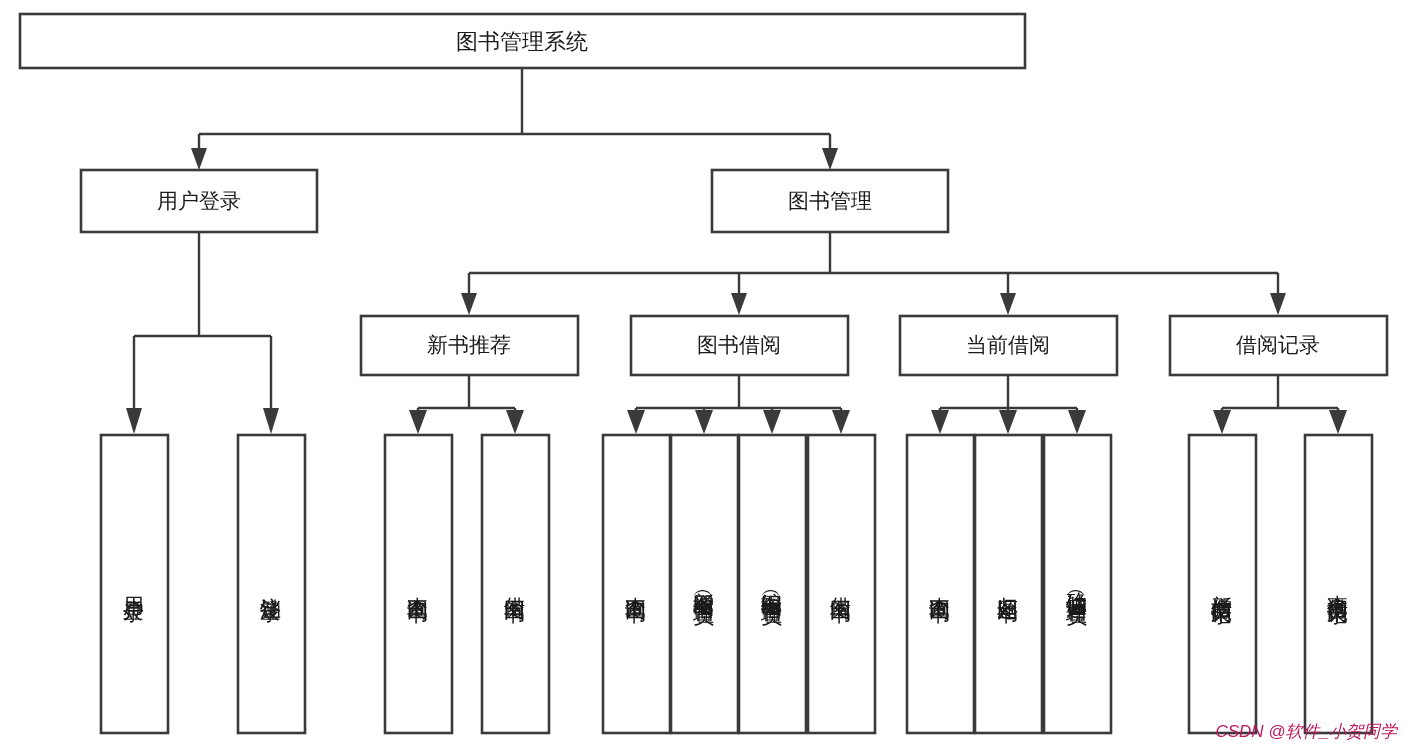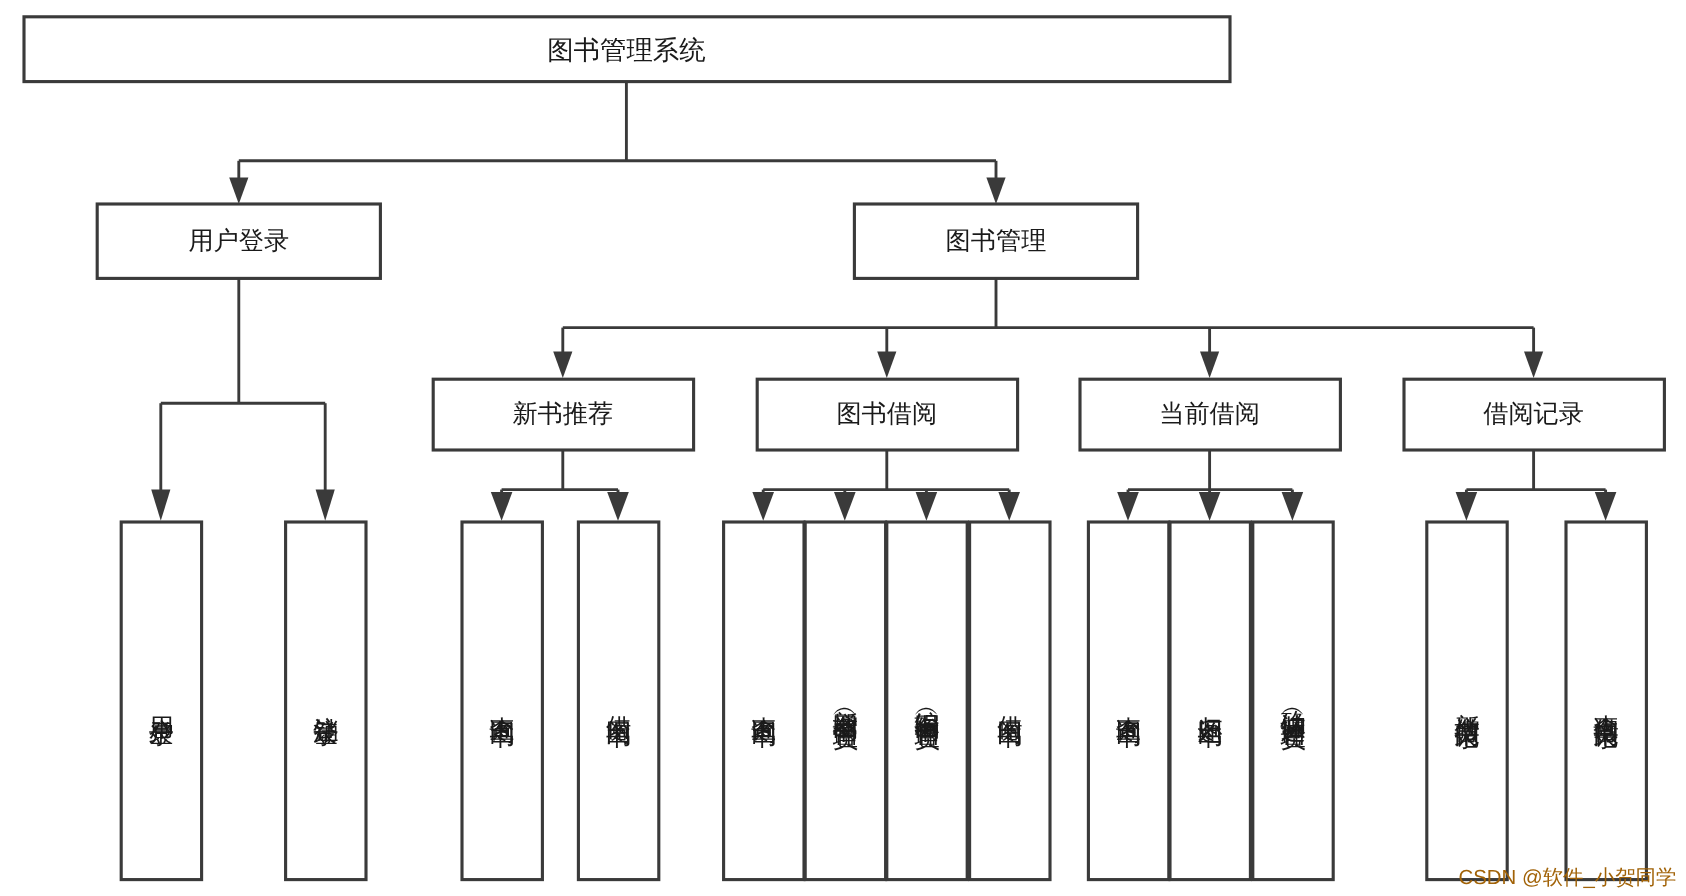--- a/index.html
+++ b/index.html
@@ -53,23 +53,24 @@
   .arrow-head {
     fill: #3a3a3a;
     stroke: none;
   }
   .watermark {
     position: absolute;
     right: 8px;
     bottom: 4px;
     font-family: "Liberation Sans", "DejaVu Sans", sans-serif;
     font-size: 17px;
-    color: #a16207;
+    color: #be185d;
     white-space: nowrap;
     user-select: none;
+    font-style: italic;
   }
 </style>
 </head>
 <body>
 
 <svg id="canvas" viewBox="0 0 1405 747">
 
   <g>
 
     <path class="connector" d="M 522 68 L 522 134"></path>

